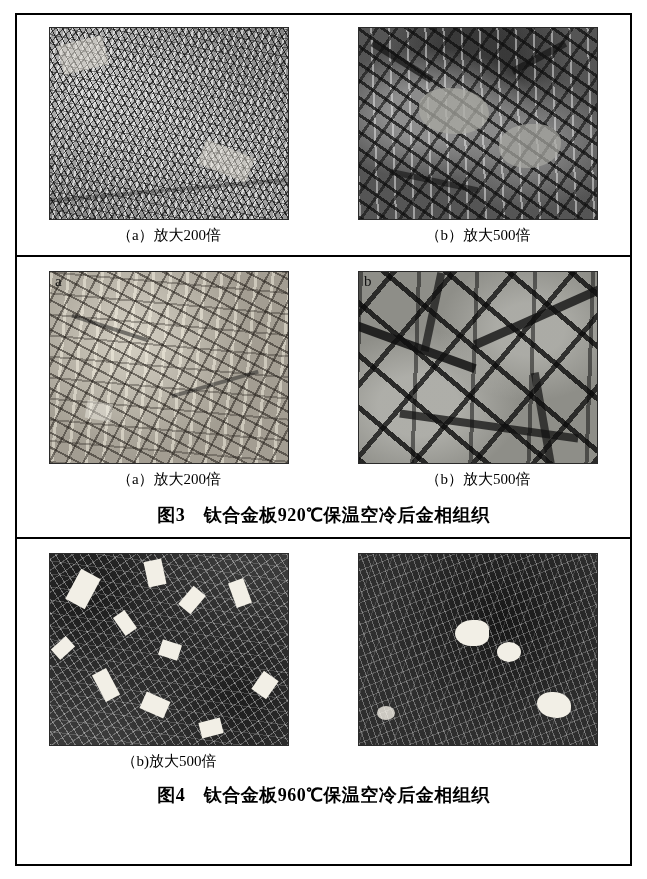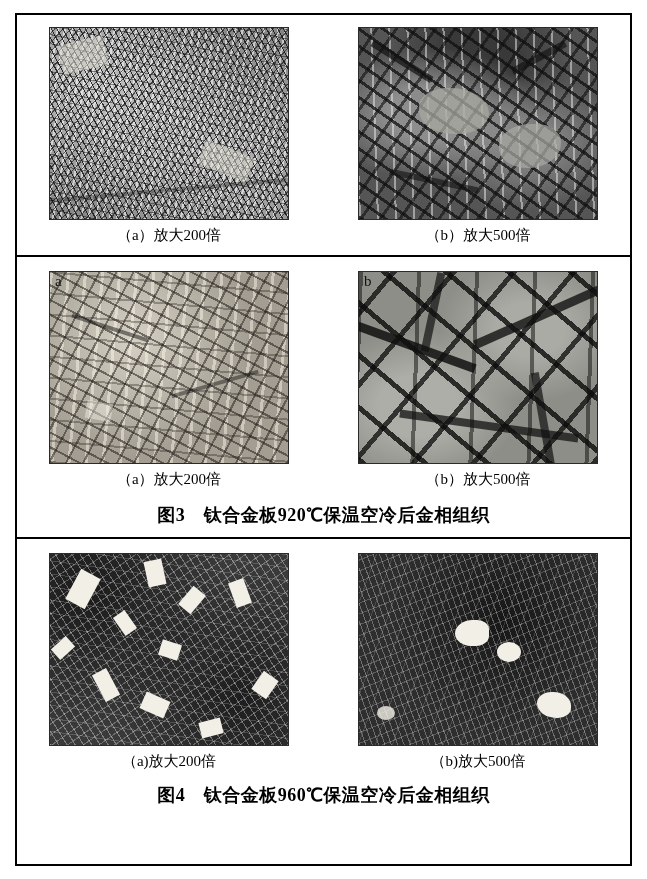--- a/index.html
+++ b/index.html
@@ -254,20 +254,19 @@
           <span class="corner-label"></span>
           <div class="blobs">
             <div class="blob" style="left:96px;top:66px;width:34px;height:26px;border-radius:60% 40% 45% 55%;"></div>
             <div class="blob" style="left:138px;top:88px;width:24px;height:20px;border-radius:50%;"></div>
             <div class="blob" style="left:178px;top:138px;width:34px;height:26px;border-radius:45% 55% 40% 60%;"></div>
             <div class="blob" style="left:18px;top:152px;width:18px;height:14px;border-radius:50%;opacity:.8;"></div>
           </div>
         </div>
       </div>
       <div class="caps">
-        <div class="cap">（a)放大200倍</div>
         <div class="cap">（b)放大500倍</div>
       </div>
       <div class="figtitle" style="margin-top:12px;">图4　钛合金板960℃保温空冷后金相组织</div>
     </div>
 
   </div>
 </div>
 
 </body></html>

